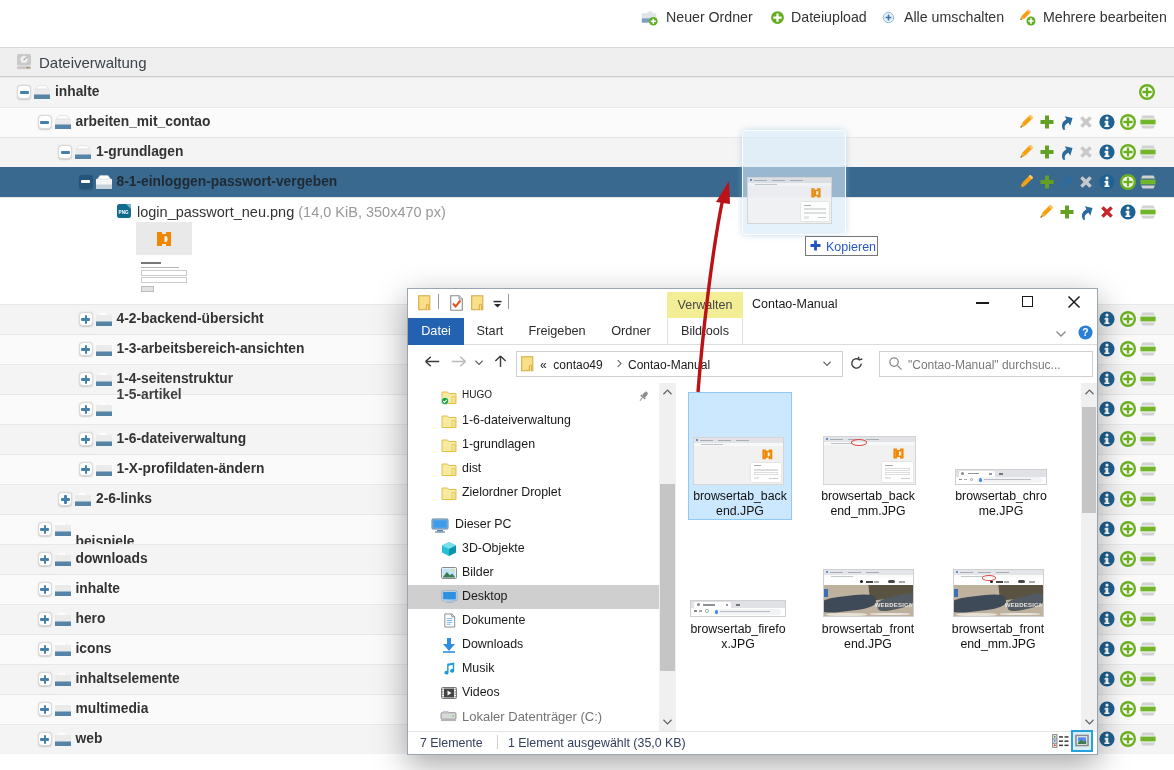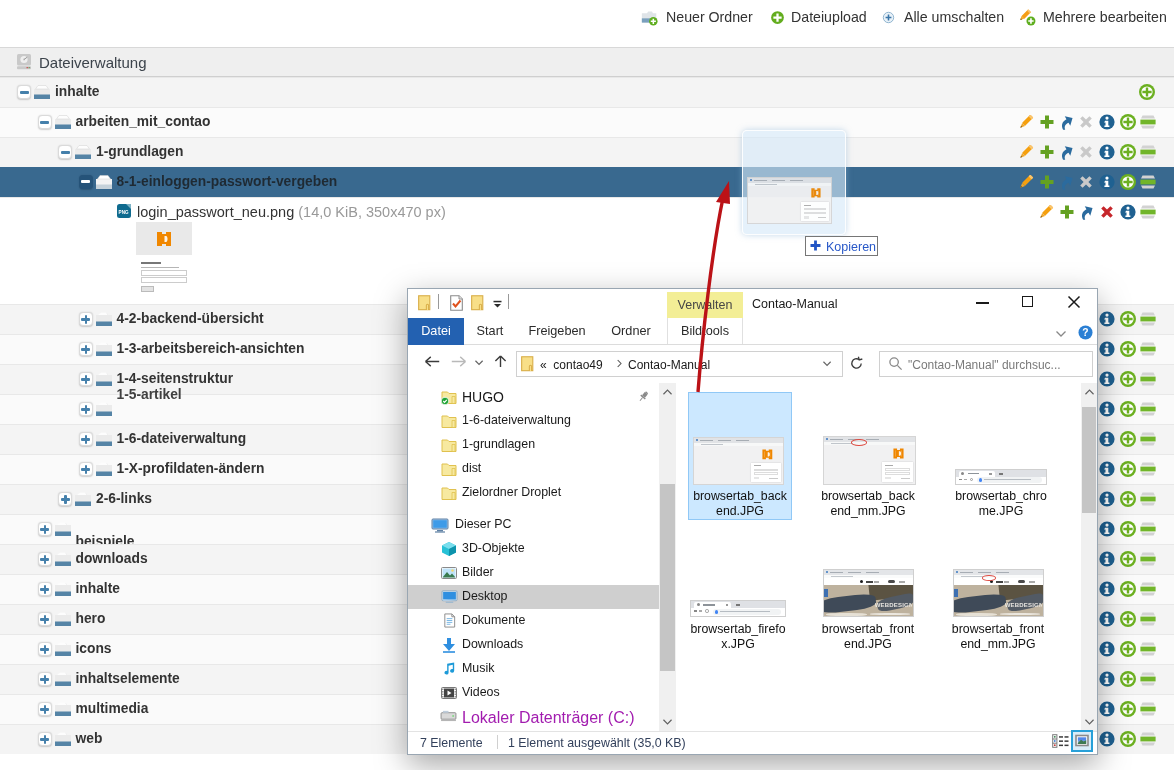--- a/index.html
+++ b/index.html
@@ -1358,21 +1358,21 @@
     </div>
 <div class="abs" style="left:408px;top:585px;width:251px;height:24px;background:#cfcfcf;"></div>
 <div class="abs" style="left:441px;top:388.5px;">
       <svg viewBox="0 0 16 16" width="16" height="16">
         <path d="M1 3 h5.5 l1.5 1.5 h7 v10 h-14 Z" fill="#f7e9a0" stroke="#e0c14f" stroke-width="1"></path>
         <path d="M11 7.5 h3 v7 h-3 Z" fill="#f7e9a0" stroke="#e0c14f" stroke-width="0.8"></path>
         <circle cx="4" cy="12" r="3.8" fill="#1fa335" stroke="#fff" stroke-width="0.8"></circle>
         <path d="M2.3 12 L3.5 13.3 L5.8 10.8" stroke="#fff" stroke-width="1.2" fill="none"></path>
       </svg>
     </div>
-<div class="abs" style="left:462px;top:389.0px;font-size:14px;color:#1a1a1a;white-space:nowrap;">HUGO</div>
+<div class="abs" style="left:462px;top:389.0px;font-size:10px;color:#1a1a1a;white-space:nowrap;">HUGO</div>
 <div class="abs" style="left:441px;top:412.5px;">
       <svg viewBox="0 0 16 16" width="16" height="16">
         <path d="M1 3 h5.5 l1.5 1.5 h7 v10 h-14 Z" fill="#f7e9a0" stroke="#e0c14f" stroke-width="1"></path>
         <path d="M11 7.5 h3 v7 h-3 Z" fill="#f7e9a0" stroke="#e0c14f" stroke-width="0.8"></path>
       </svg>
     </div>
 <div class="abs" style="left:462px;top:413.0px;font-size:12.4px;color:#1a1a1a;white-space:nowrap;">1-6-dateiverwaltung</div>
 <div class="abs" style="left:441px;top:436.5px;">
       <svg viewBox="0 0 16 16" width="16" height="16">
         <path d="M1 3 h5.5 l1.5 1.5 h7 v10 h-14 Z" fill="#f7e9a0" stroke="#e0c14f" stroke-width="1"></path>
@@ -1467,21 +1467,21 @@
     </div>
 <div class="abs" style="left:462px;top:685.0px;font-size:12.4px;color:#1a1a1a;white-space:nowrap;">Videos</div>
 <div class="abs" style="left:440px;top:708.5px;">
       <svg viewBox="0 0 18 14" width="17" height="13">
         <rect x="1" y="4" width="16" height="7" rx="1" fill="#d9d9d9" stroke="#8a8a8a" stroke-width="1"></rect>
         <rect x="1" y="11" width="16" height="2" fill="#b5b5b5"></rect>
         <circle cx="14" cy="7.5" r="1" fill="#7fd87f"></circle>
         <path d="M3 2 h6 v2 h-6 Z" fill="#bFCDDB"></path>
       </svg>
     </div>
-<div class="abs" style="left:462px;top:709.0px;font-size:16px;color:#a21caf;white-space:nowrap;">Lokaler Datenträger (C:)</div>
+<div class="abs" style="left:462px;top:709.0px;font-size:13px;color:#737373;white-space:nowrap;">Lokaler Datenträger (C:)</div>
 <div class="abs" style="left:637px;top:390px;">
       <svg viewBox="0 0 14 14" width="13" height="13">
         <g transform="rotate(40 7 7)">
           <rect x="5.5" y="1" width="3" height="1.5" fill="#8a8a8a"></rect>
           <rect x="5" y="2.5" width="4" height="4.5" fill="#8a8a8a"></rect>
           <rect x="3.8" y="7" width="6.4" height="1.5" fill="#8a8a8a"></rect>
           <rect x="6.5" y="8.5" width="1" height="4.5" fill="#8a8a8a"></rect>
         </g>
       </svg>
     </div>

